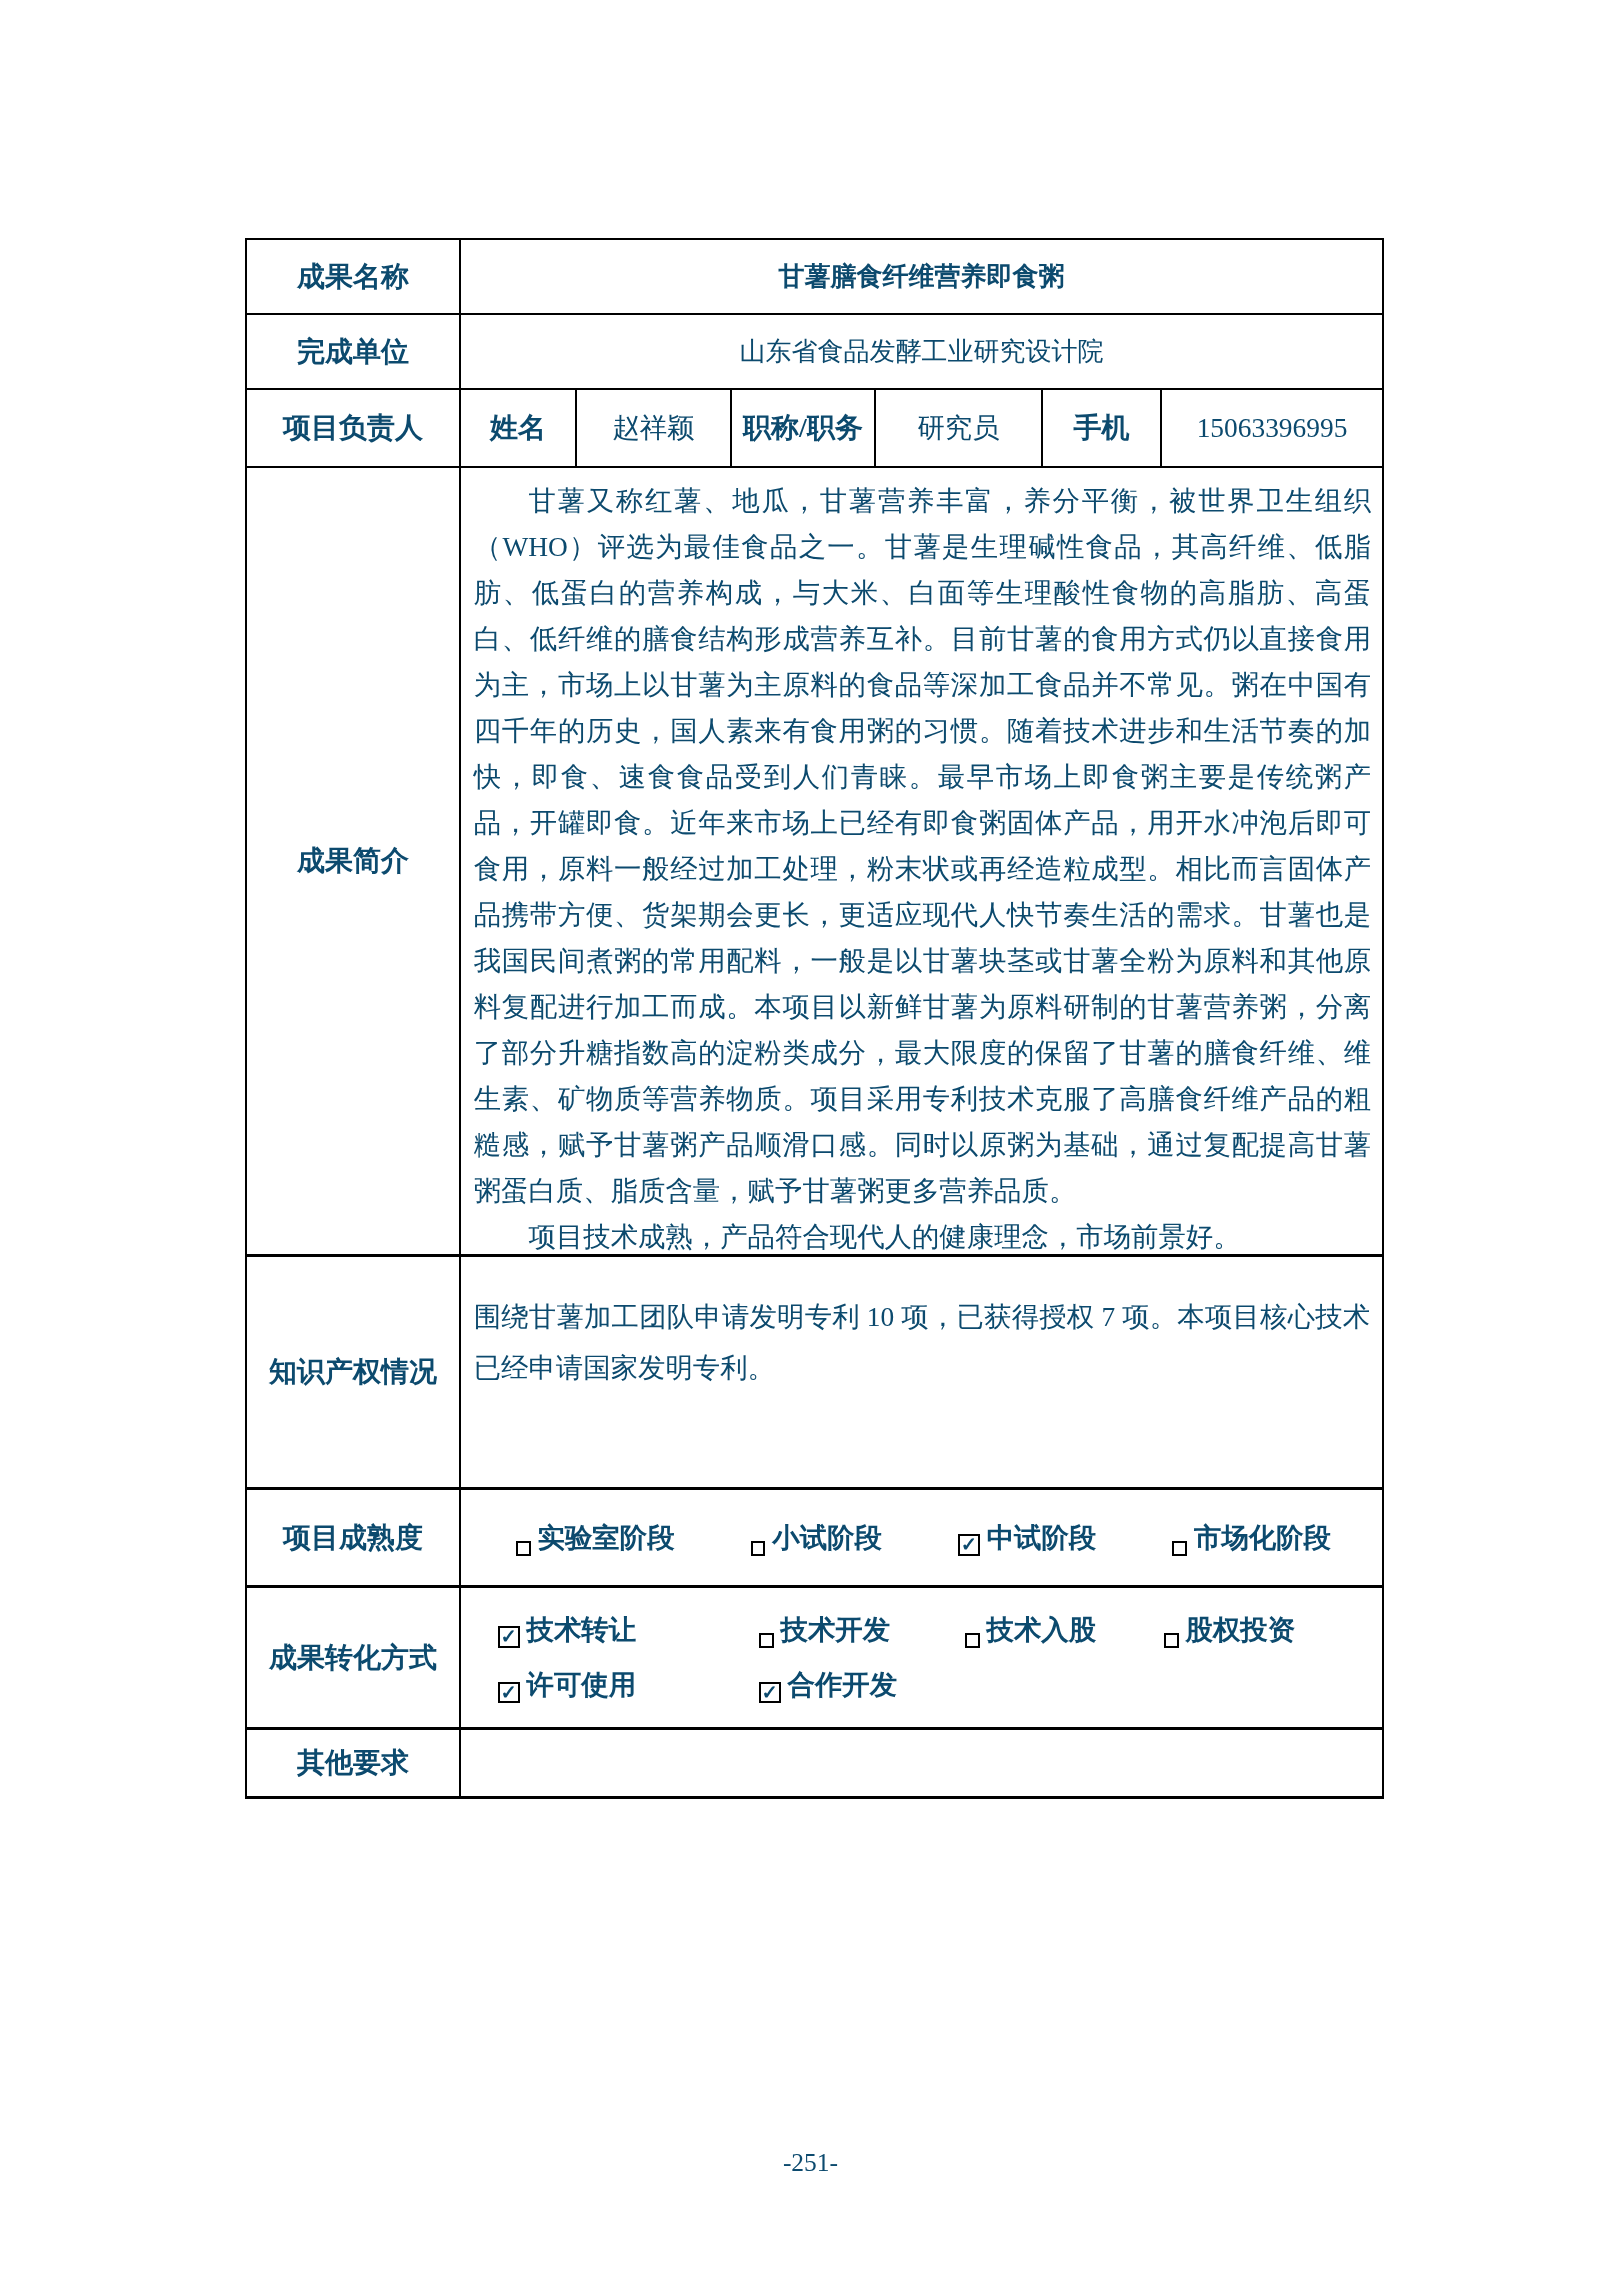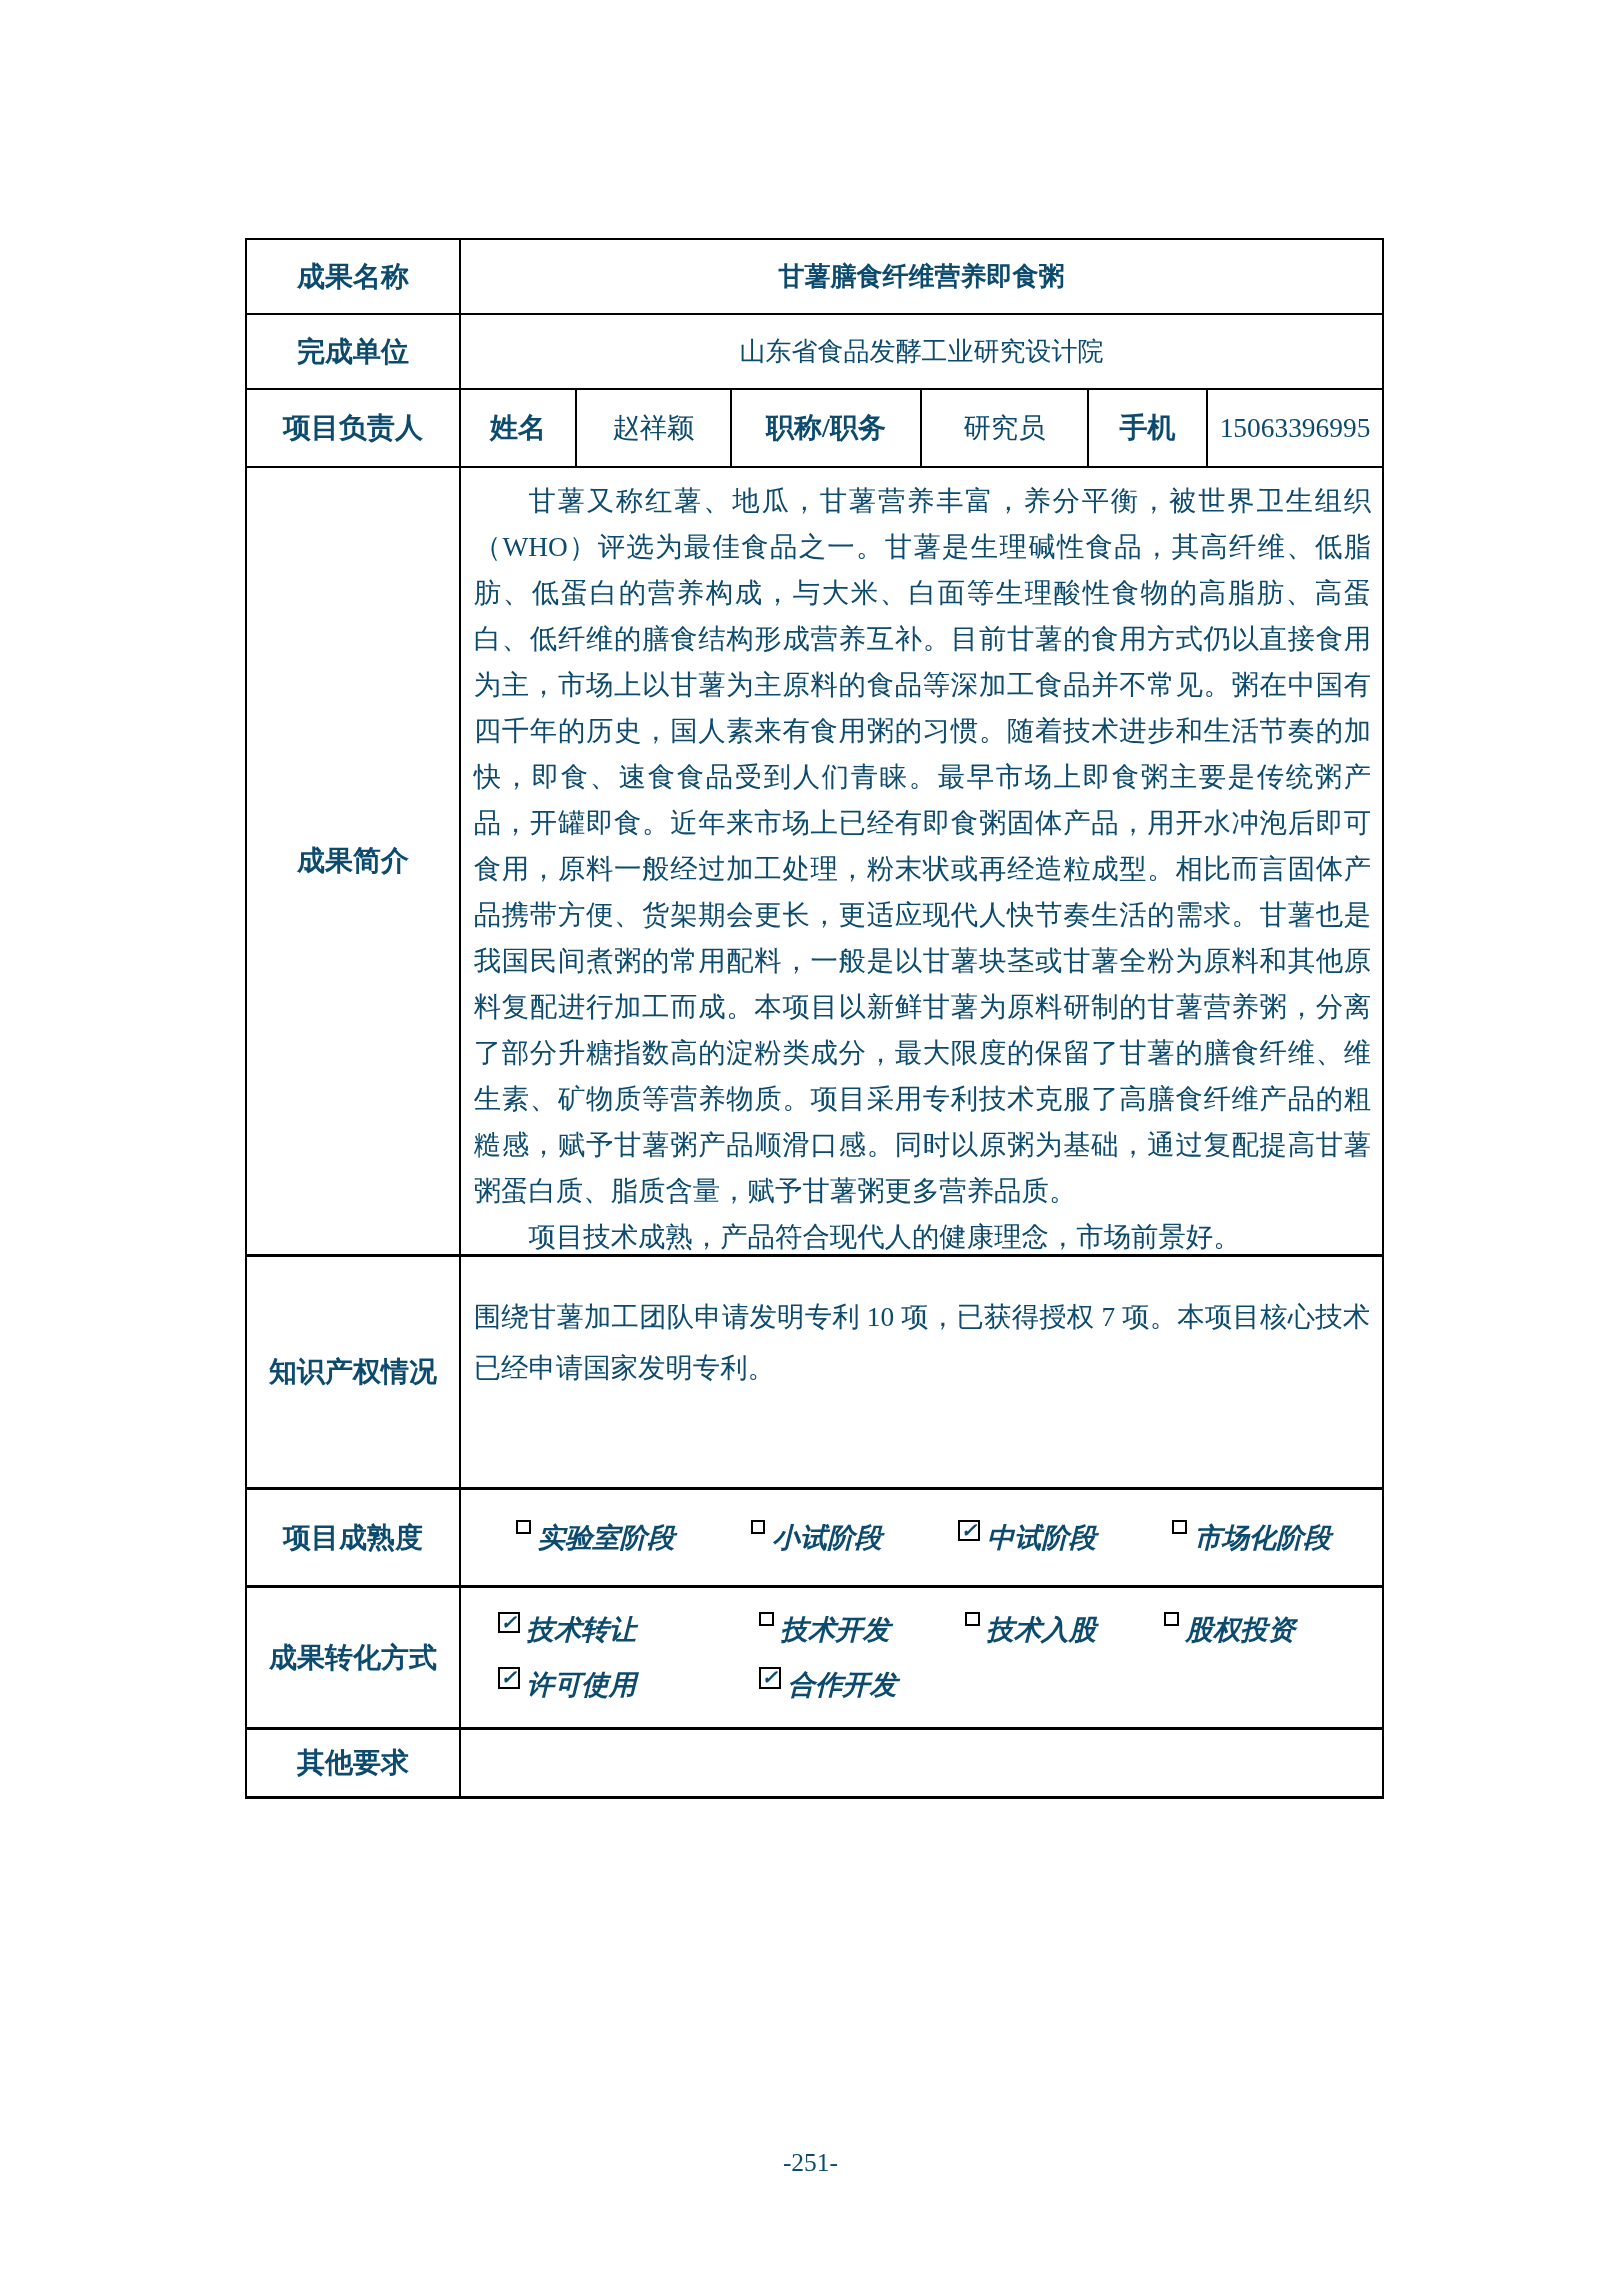--- a/index.html
+++ b/index.html
@@ -54,21 +54,21 @@
     flex:1;display:flex;flex-direction:column;justify-content:center;
     padding:0 11.8px 59px 12.7px;
     font-size:27.4px;line-height:51px;text-align:justify;
   }
   .ip-cell p{margin:0;}
   
   .check-row{
     flex:1;display:flex;align-items:center;justify-content:space-between;
     padding:0 51px 0 55px;font-size:27.4px;font-weight:bold;
   }
-  .cb-item{display:inline-flex;align-items:flex-start;white-space:nowrap;font-style:italic;}
+  .cb-item{display:inline-flex;align-items:flex-end;white-space:nowrap;}
   .cb{
     display:inline-flex;align-items:center;justify-content:center;
     width:14.7px;height:14.7px;border:2px solid #000;
     margin-right:6.9px;flex:none;font-size:12.7px;line-height:1;
     box-sizing:border-box;
   }
   .cb:not(:empty){
     width:21.6px;height:21.6px;border:2.9px solid #000;
     font-weight:bold;font-size:19.6px;
   }
@@ -98,21 +98,21 @@
 
     <div class="t-row" style="height:75px;">
       <div class="cell label-col">完成单位</div>
       <div class="cell value-col">山东省食品发酵工业研究设计院</div>
     </div>
 
     <div class="t-row" style="height:78px;">
       <div class="cell label-col">项目负责人</div>
       <div class="mini-cell head" style="width:116px;">姓名</div>
       <div class="mini-cell" style="width:155px;">赵祥颖</div>
-      <div class="mini-cell head" style="width:190px;">职称/职务</div>
+      <div class="mini-cell head" style="width:144px;">职称/职务</div>
       <div class="mini-cell" style="width:167px;">研究员</div>
       <div class="mini-cell head" style="width:119px;">手机</div>
       <div class="mini-cell last" style="flex:1;">15063396995</div>
     </div>
 
     <div class="t-row thick" style="height:789px;">
       <div class="cell label-col">成果简介</div>
       <div class="cell intro-cell">
         <p>甘薯又称红薯、地瓜，甘薯营养丰富，养分平衡，被世界卫生组织（WHO）评选为最佳食品之一。甘薯是生理碱性食品，其高纤维、低脂肪、低蛋白的营养构成，与大米、白面等生理酸性食物的高脂肪、高蛋白、低纤维的膳食结构形成营养互补。目前甘薯的食用方式仍以直接食用为主，市场上以甘薯为主原料的食品等深加工食品并不常见。粥在中国有四千年的历史，国人素来有食用粥的习惯。随着技术进步和生活节奏的加快，即食、速食食品受到人们青睐。最早市场上即食粥主要是传统粥产品，开罐即食。近年来市场上已经有即食粥固体产品，用开水冲泡后即可食用，原料一般经过加工处理，粉末状或再经造粒成型。相比而言固体产品携带方便、货架期会更长，更适应现代人快节奏生活的需求。甘薯也是我国民间煮粥的常用配料，一般是以甘薯块茎或甘薯全粉为原料和其他原料复配进行加工而成。本项目以新鲜甘薯为原料研制的甘薯营养粥，分离了部分升糖指数高的淀粉类成分，最大限度的保留了甘薯的膳食纤维、维生素、矿物质等营养物质。项目采用专利技术克服了高膳食纤维产品的粗糙感，赋予甘薯粥产品顺滑口感。同时以原粥为基础，通过复配提高甘薯粥蛋白质、脂质含量，赋予甘薯粥更多营养品质。</p>
         <p>项目技术成熟，产品符合现代人的健康理念，市场前景好。</p>

